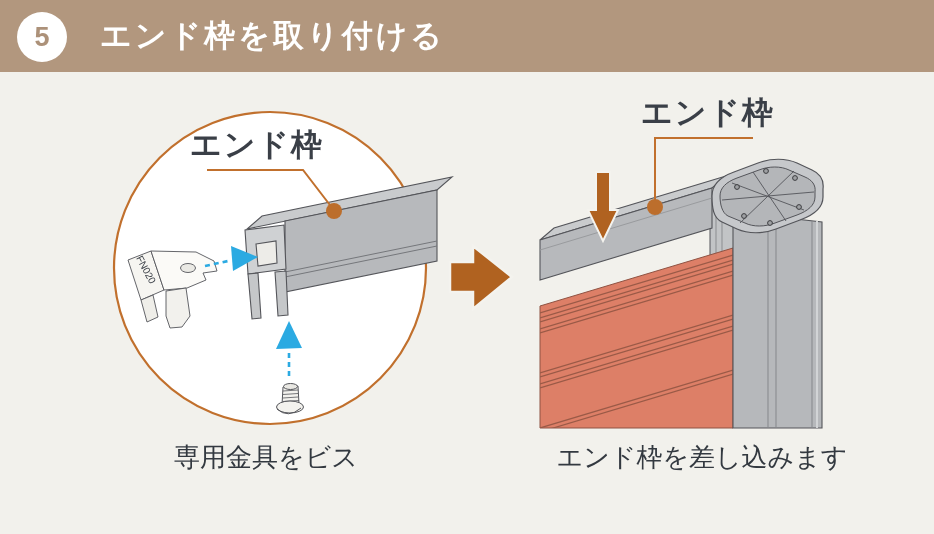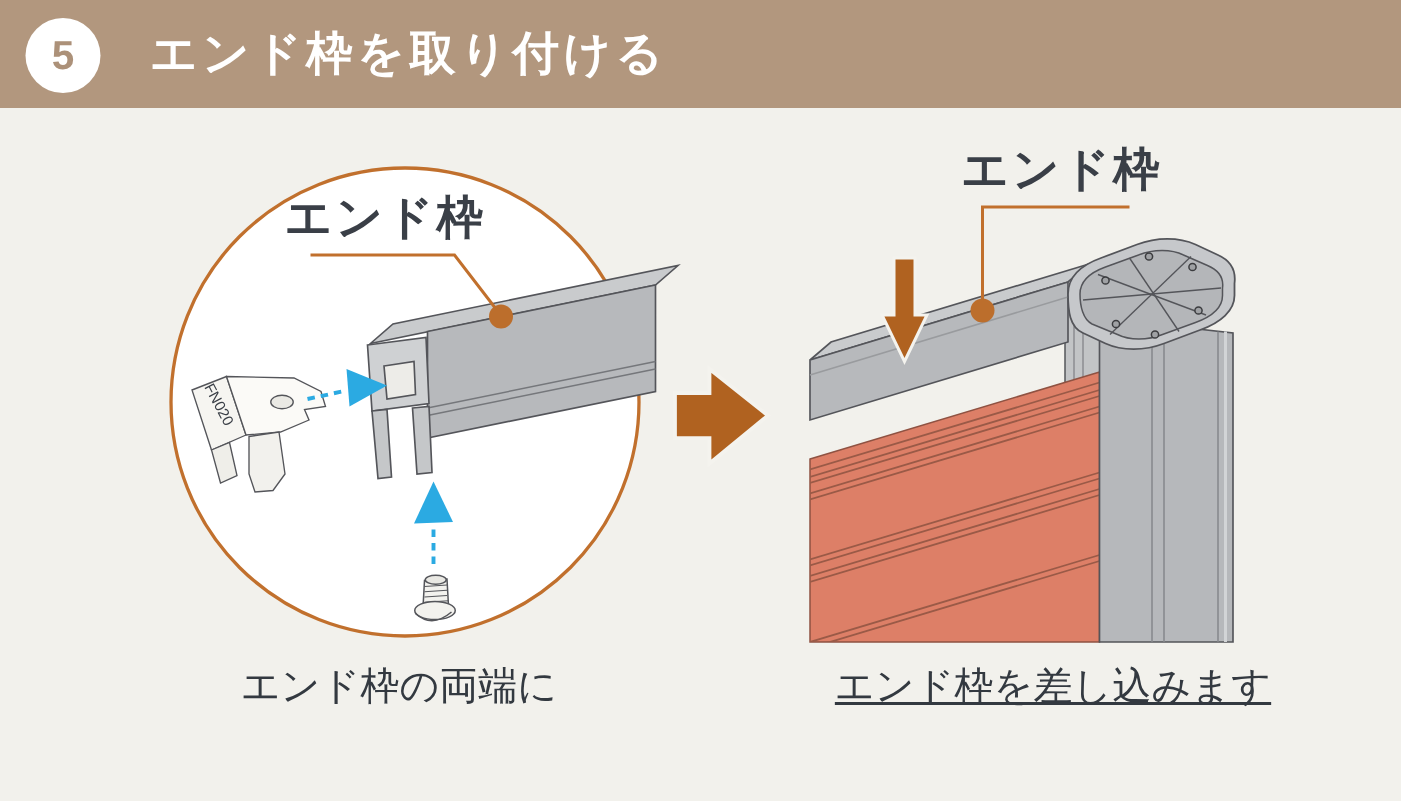--- a/index.html
+++ b/index.html
@@ -14,21 +14,21 @@
          color:#FFFFFF;font-size:31px;font-weight:bold;letter-spacing:3px;white-space:nowrap;}
   .canvas{position:absolute;left:0;top:0;z-index:1;}
   .fig-label{position:absolute;z-index:3;font-size:31px;font-weight:600;color:#3A3F47;
              letter-spacing:2px;white-space:nowrap;}
   .fig-label.left{left:257px;top:124px;transform:translateX(-50%);}
   .fig-label.right{left:708px;top:92px;transform:translateX(-50%);}
   .caption{position:absolute;z-index:3;top:440px;width:420px;text-align:center;
            font-size:26px;line-height:34px;font-weight:500;color:#333940;white-space:nowrap;}
   .caption.left{left:56px;}
   .caption.right{left:478px;}
-  .caption.right .line2{padding-left:28px;text-decoration:underline;}
+  .caption.right .line2{padding-left:28px;}
   svg text{font-family:"Liberation Sans","DejaVu Sans",sans-serif;}
 </style>
 </head>
 <body>
 
 <div class="page">
 
   <div class="header">
     <div class="badge">
       <span>5</span>
@@ -155,19 +155,19 @@
     <g>
       <polyline points="753,138 655,138 655,200" fill="none" stroke="#C1702D" stroke-width="2"></polyline>
       <circle cx="655" cy="207" r="8" fill="#BC6E2C"></circle>
     </g>
   </svg>
 
   <div class="fig-label left">エンド枠</div>
   <div class="fig-label right">エンド枠</div>
 
   <div class="caption left">
-    <div class="line1">エンド枠の両端に</div>
+    <div class="line1">専用金具をビス</div>
   </div>
   <div class="caption right">
     <div class="line2">エンド枠を差し込みます</div>
   </div>
 
 </div>
 
 </body></html>

